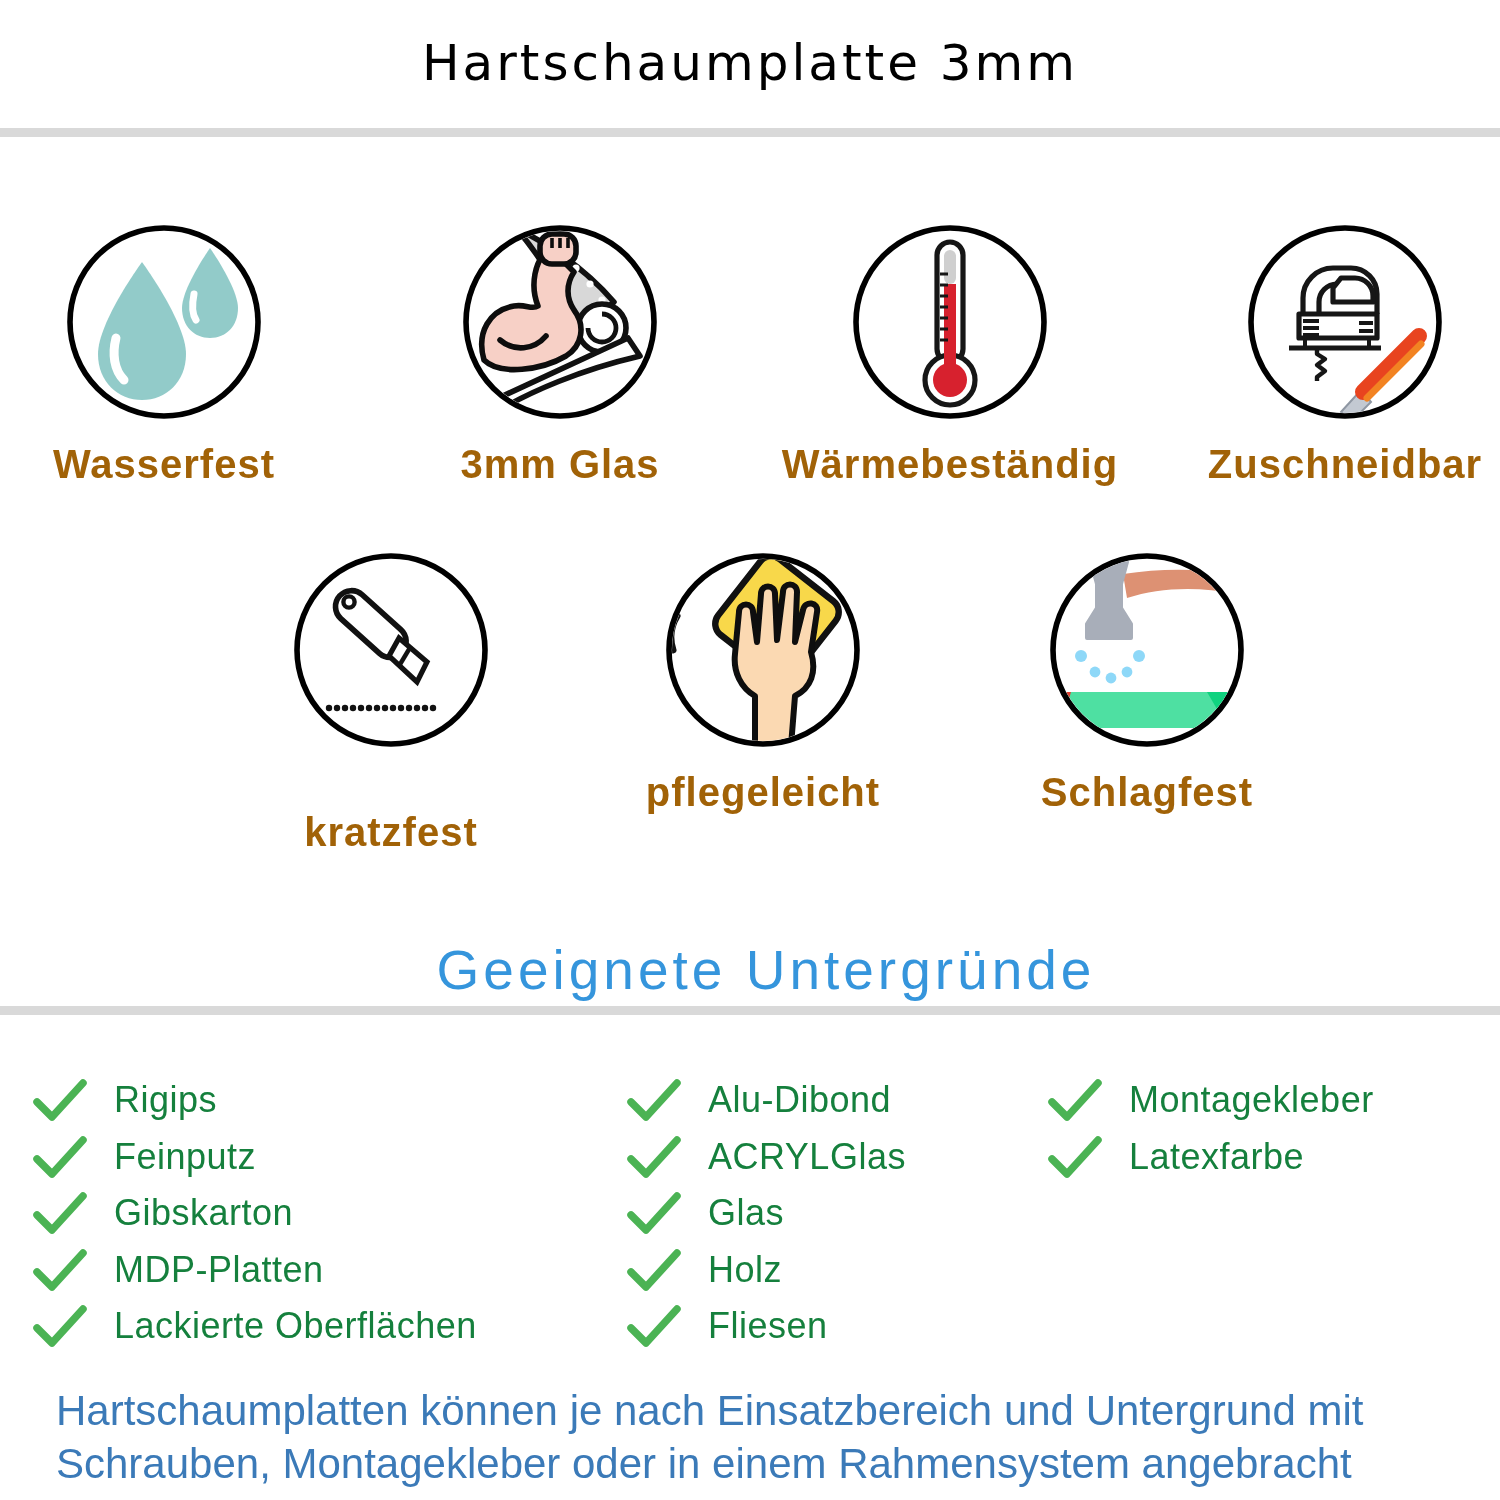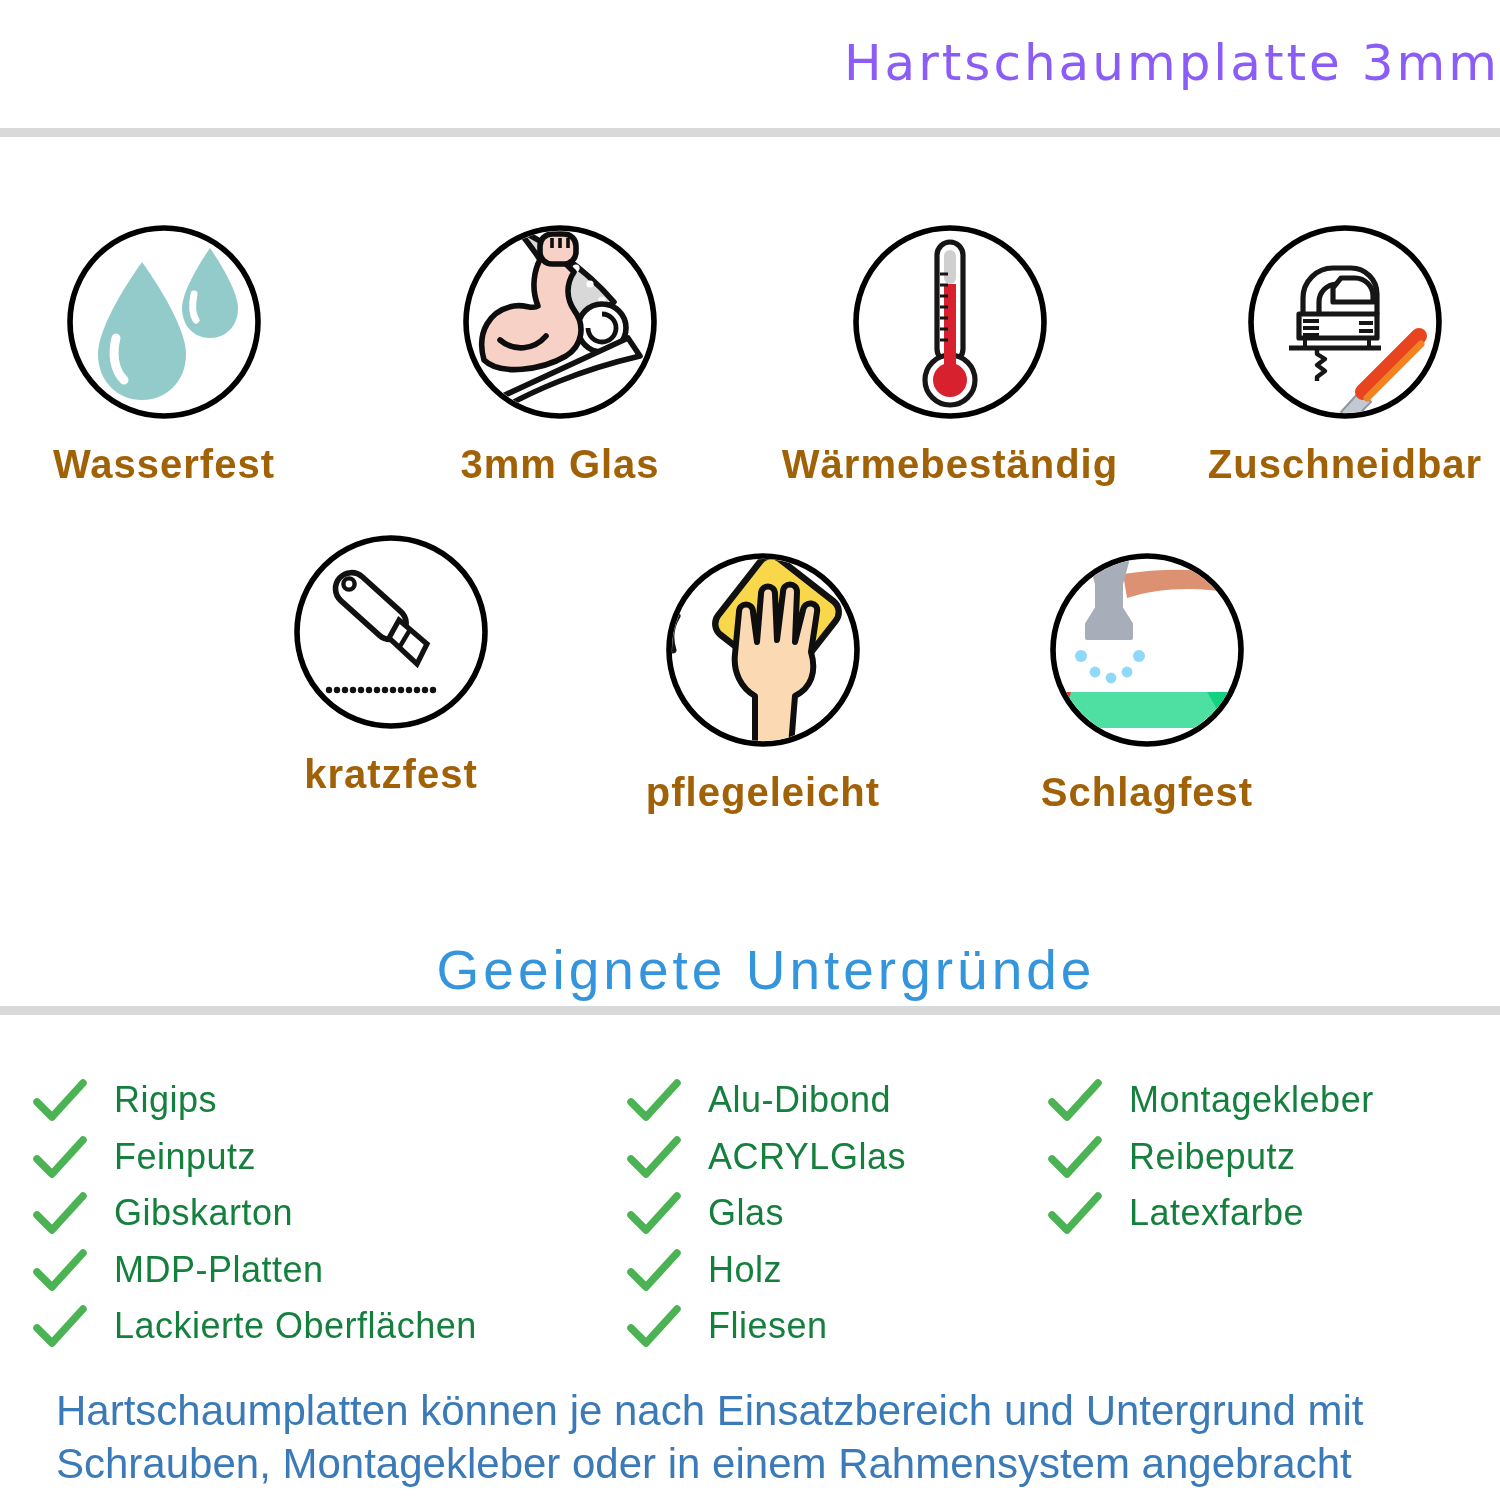--- a/index.html
+++ b/index.html
@@ -2,34 +2,34 @@
 <html><head>
 <meta charset="utf-8">
 <style>
   html,body { margin:0; padding:0; background:#ffffff; }
   .canvas {
     position:relative; width:1500px; height:1500px; background:#ffffff;
     font-family:"Liberation Sans", sans-serif; overflow:hidden;
   }
   .title {
     position:absolute; top:34px; left:0; width:100%; margin:0;
-    text-align:right; font-family:"DejaVu Sans", sans-serif;
-    font-size:50px; font-weight:normal; letter-spacing:3px; color:#8b5cf6;
+    text-align:center; font-family:"DejaVu Sans", sans-serif;
+    font-size:50px; font-weight:normal; letter-spacing:3px; color:#000000;
   }
   .divider { position:absolute; left:0; width:100%; height:9px; background:#d9d9d9; }
   .d1 { top:128px; } .d2 { top:1006px; }
 
   .feature { position:absolute; width:340px; display:flex; flex-direction:column; align-items:center; }
   .feature svg.icon { width:200px; height:200px; display:block; }
   .flabel { margin-top:20px; font-size:40px; letter-spacing:1px; color:#a16207; white-space:nowrap;font-weight:bold; }
   #f1 { left:-6px;  top:222px; }
   #f2 { left:390px; top:222px; }
   #f3 { left:780px; top:222px; }
   #f4 { left:1175px;top:222px; }
-  #f5 { left:221px; top:532px; }
+  #f5 { left:221px; top:550px;gap:40px; }
   #f6 { left:593px; top:550px; }
   #f7 { left:977px; top:550px; }
 
   .section-title {
     position:absolute; top:922px; left:0; width:100%; margin:16px;
     text-align:center; font-size:55px; font-weight:normal;
     letter-spacing:4px; color:#3595dc;
   }
 
   .check-col { position:absolute; top:1072px; }
@@ -275,26 +275,20 @@
     <div class="check-row">
       <svg viewBox="0 0 56 44">
           <path d="M5 24 L20 39 L51 5" stroke="#4bb354" stroke-width="7.5" fill="none" stroke-linecap="round" stroke-linejoin="round"></path>
         </svg>
       <span class="ctext">Montagekleber</span>
     </div>
     <div class="check-row">
       <svg viewBox="0 0 56 44">
           <path d="M5 24 L20 39 L51 5" stroke="#4bb354" stroke-width="7.5" fill="none" stroke-linecap="round" stroke-linejoin="round"></path>
         </svg>
-      <span class="ctext">Reibeputz</span>
-    </div>
-    <div class="check-row">
-      <svg viewBox="0 0 56 44">
-          <path d="M5 24 L20 39 L51 5" stroke="#4bb354" stroke-width="7.5" fill="none" stroke-linecap="round" stroke-linejoin="round"></path>
-        </svg>
       <span class="ctext">Latexfarbe</span>
     </div>
   </div>
 
   <p class="footer-note">Hartschaumplatten können je nach Einsatzbereich und Untergrund mit
 Schrauben, Montagekleber oder in einem Rahmensystem angebracht werden.</p>
 
 </div>
 
 </body></html>

